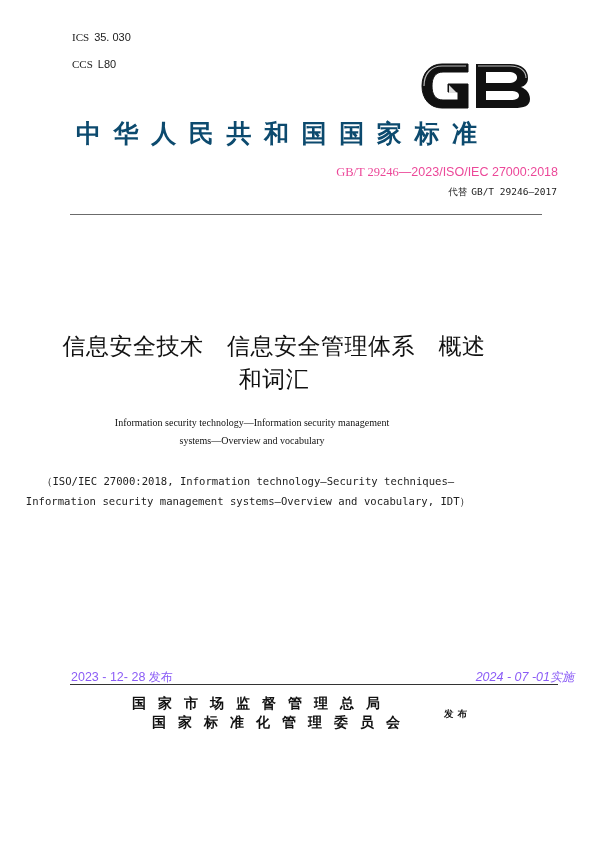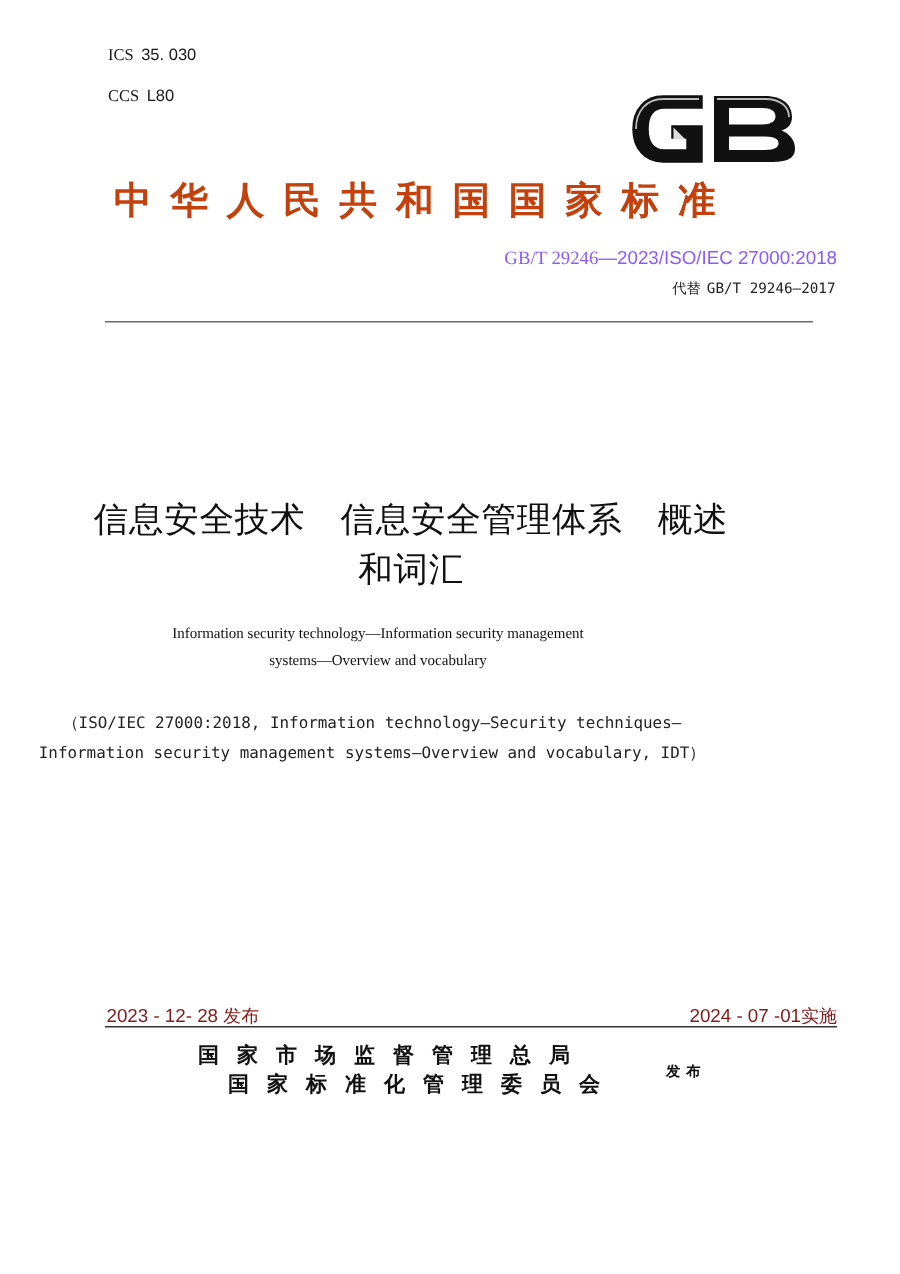--- a/index.html
+++ b/index.html
@@ -37,29 +37,29 @@
 
     .nat-std {
       left: 76px;
       top: 117px;
       width: 480px;
       font-family: "DejaVu Sans", sans-serif;
       font-weight: bold;
       font-size: 25px;
       letter-spacing: 12.6px;
       white-space: nowrap;
-      color: #c2410c;
+      color: #0c4a6e;
     }
 
     .std-no {
       right: 42px;
       top: 165px;
       font-family: "Liberation Sans", sans-serif;
       font-size: 12.5px;
-      color: #8b5cf6;
+      color: #ec4899;
       white-space: nowrap;
       text-align: right;
     }
     .std-no .gbt { font-family: "Liberation Serif", serif; }
     .replaces {
       right: 43px;
       top: 186px;
       font-size: 9.5px;
       color: #222;
       white-space: nowrap;
@@ -109,25 +109,25 @@
       color: #222;
       white-space: nowrap;
     }
     .iso-ref.l1 { top: 475px; }
     .iso-ref.l2 { top: 495px; }
 
     .date-pub, .date-impl {
       top: 669px;
       font-family: "Liberation Sans", sans-serif;
       font-size: 12.5px;
-      color: #7f1d1d;
+      color: #8b5cf6;
       white-space: nowrap;
     }
     .date-pub { left: 71px; }
-    .date-impl { right: 42px; }
+    .date-impl { right: 26px; font-style: italic; }
     .date-pub .suffix, .date-impl .suffix { font-family: "DejaVu Sans", sans-serif; font-size: 12px; }
 
     .rule-bottom {
       left: 70px;
       top: 684px;
       width: 488px;
       height: 1px;
       background: #333;
     }
 

